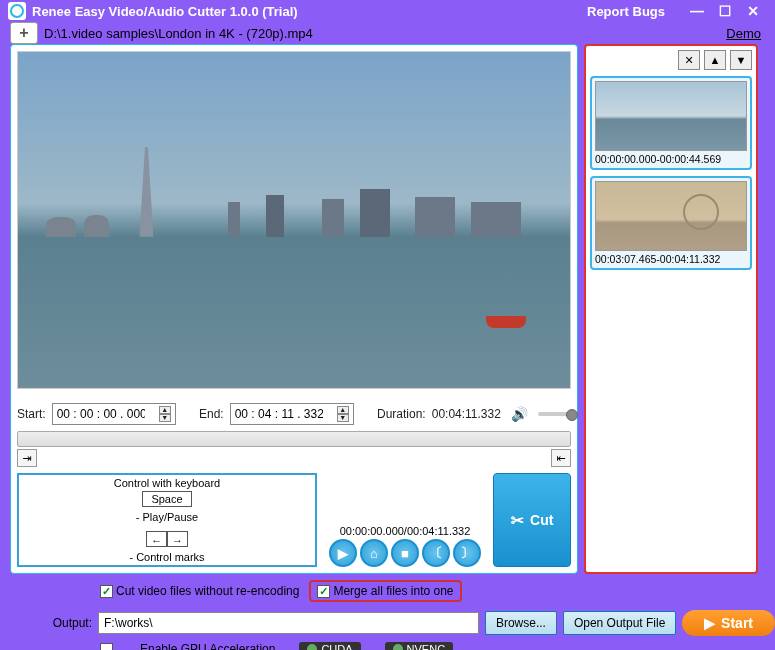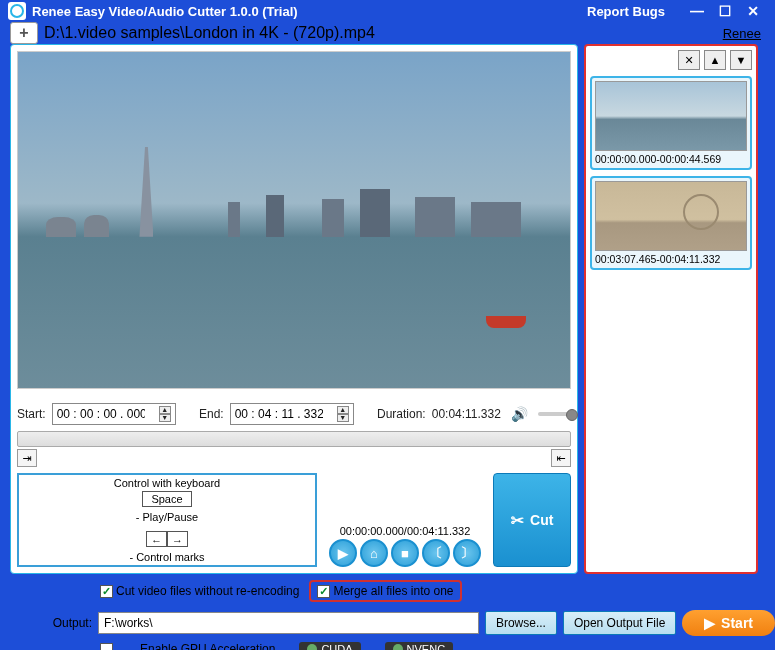--- a/index.html
+++ b/index.html
@@ -1,25 +1,25 @@
 <!DOCTYPE html>
 <html><head>
 <meta charset="utf-8">
 <style>
 * { box-sizing: border-box; margin: 0; padding: 0; font-family: "Segoe UI", Tahoma, sans-serif; }
 body { background: #fff; width: 775px; height: 650px; overflow: hidden; }
-.window { background: #1d4ed8; width: 775px; height: 650px; display: flex; flex-direction: column; }
+.window { background: #8b5cf6; width: 775px; height: 650px; display: flex; flex-direction: column; }
 .titlebar { height: 30px; display: flex; align-items: center; color: #fff; font-size: 13px; font-weight: bold; padding: 0 8px; }
 .titlebar .app-icon { width: 18px; height: 18px; background: #fff; border-radius: 3px; margin-right: 6px; position: relative; }
 .titlebar .app-icon:before { content:''; position:absolute; width:10px; height:10px; border:2px solid #29b6e8; border-radius:50%; top:2px; left:2px;}
 .titlebar .spacer { flex: 1; }
 .titlebar .win-btn { width: 28px; height: 22px; color:#fff; display:flex; align-items:center; justify-content:center; font-size:14px; font-weight:bold; cursor:pointer; }
 .pathbar { height: 28px; display:flex; align-items:center; padding: 0 10px; gap:6px; }
 .add-btn { width:28px; height:22px; background:#fff; border:1px solid #999; border-radius:3px; display:flex; align-items:center; justify-content:center; font-size:16px; font-weight:bold; color:#555; cursor:pointer; }
-.path-text { flex:1; color:#000; font-size:16px; }
+.path-text { flex:1; color:#000; font-size:13px; }
 .demo-link { color:#000; font-size:13px; text-decoration:underline; cursor:pointer; padding-right:4px;}
 .body-row { display:flex; gap:6px; padding: 0 10px; flex:1; }
 .left-panel { background:#fff; border:1px solid #29b6e8; border-radius:4px; width:568px; padding:6px; display:flex; flex-direction:column; }
 .video-preview { width:100%; height:338px; background:linear-gradient(to bottom, #7aa4c8 0%, #9db8c8 45%, #5a8090 55%, #6d8d9b 100%); position:relative; border:1px solid #ccc; }
 .skyline { position:absolute; bottom:45%; left:0; right:0; height:60px; }
 .bldg { position:absolute; bottom:0; background:#6a7888; }
 .shard { left:22%; width:14px; height:90px; background:#8892a0; clip-path:polygon(40% 0,60% 0,100% 100%,0 100%); }
 .b1 { left:5%; width:30px; height:20px; border-radius:40% 40% 0 0; background:#7a8490;}
 .b2 { left:12%; width:25px; height:22px; border-radius:40% 40% 0 0; background:#7a8490;}
 .b3 { left:38%; width:12px; height:35px; }
@@ -86,21 +86,21 @@
     <div class="spacer"></div>
     <span style="margin-right:18px;cursor:pointer;">Report Bugs</span>
     <div class="win-btn">—</div>
     <div class="win-btn">☐</div>
     <div class="win-btn">✕</div>
   </div>
 
   <div class="pathbar">
     <div class="add-btn">+</div>
     <span class="path-text">D:\1.video samples\London in 4K - (720p).mp4</span>
-    <span class="demo-link">Renee</span>
+    <span class="demo-link">Demo</span>
   </div>
 
   <div class="body-row">
     <div class="left-panel">
       <div class="video-preview">
         <div class="skyline">
           <div class="bldg b1"></div>
             <div class="bldg b2"></div>
           <div class="bldg shard"></div>
           <div class="bldg b3"></div>

